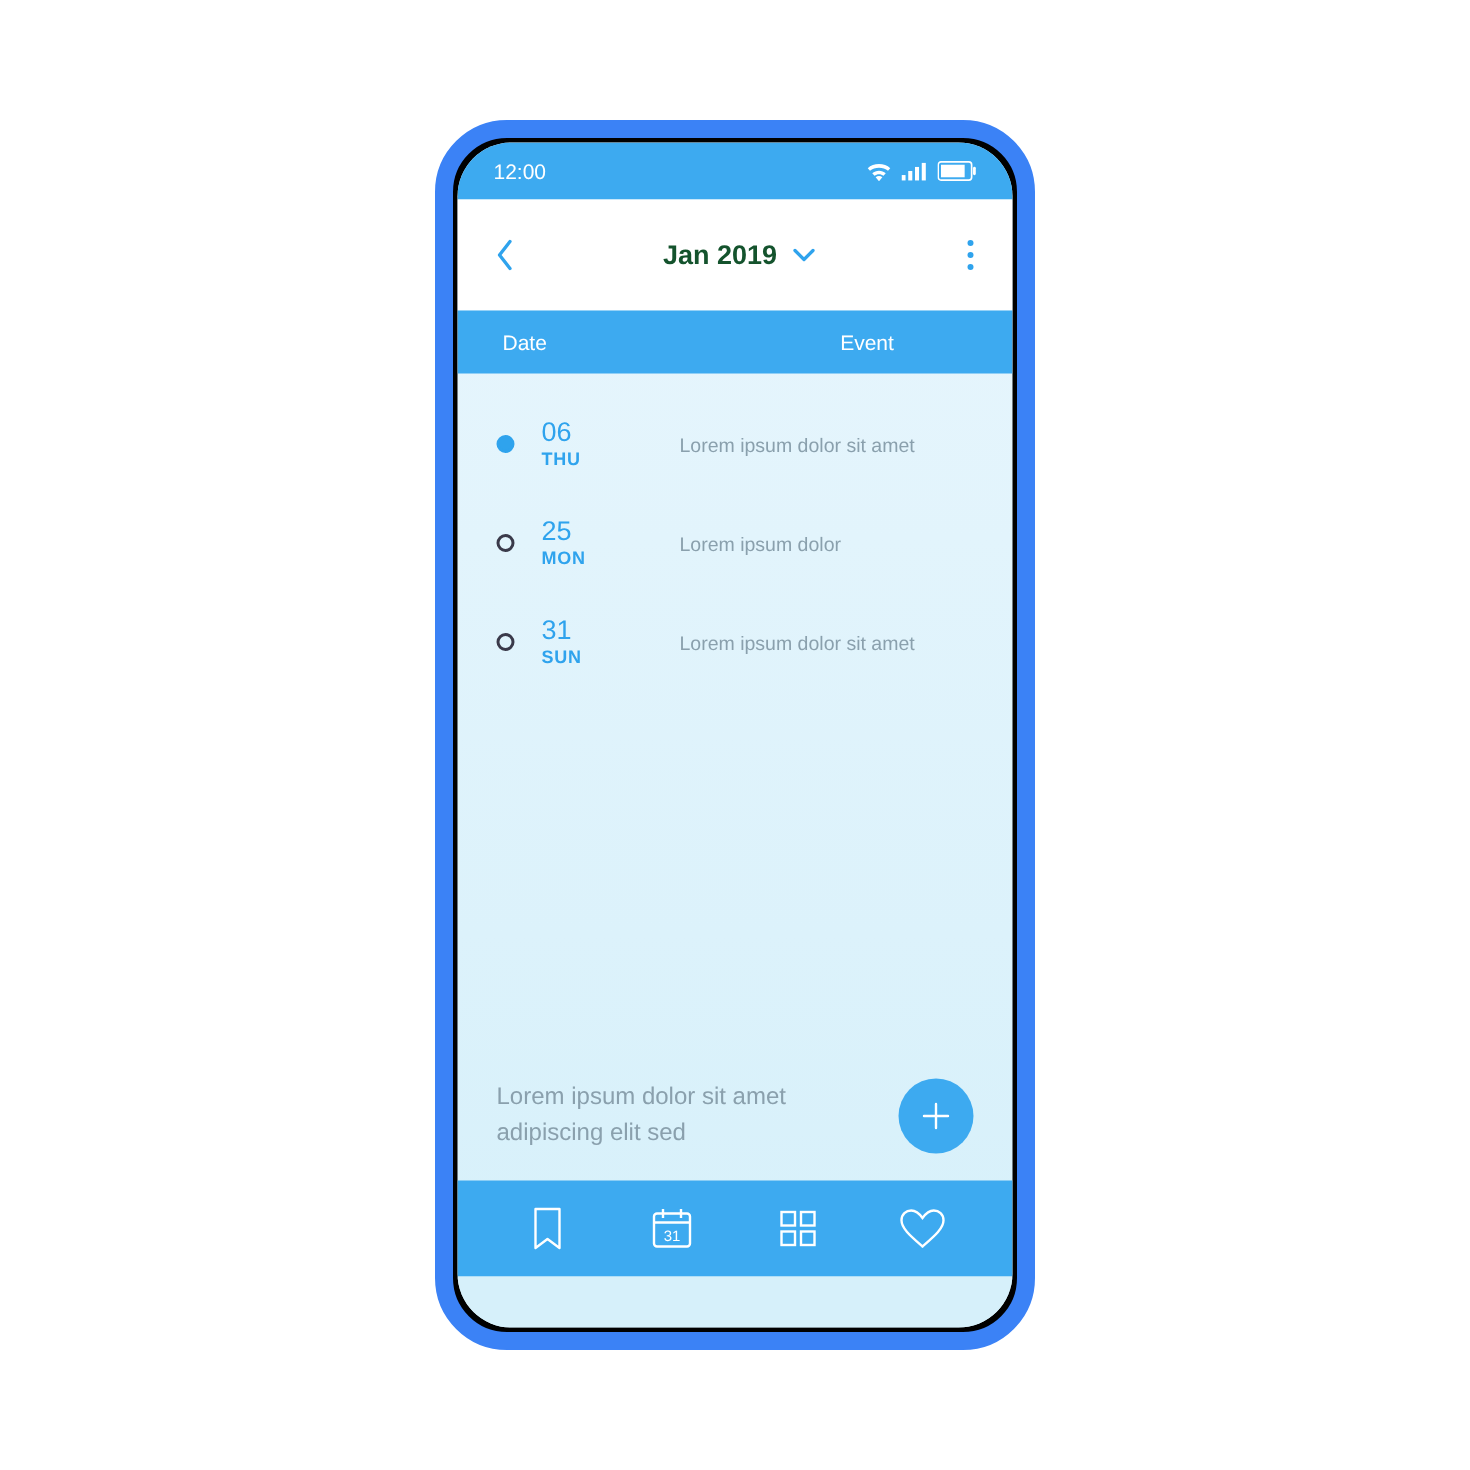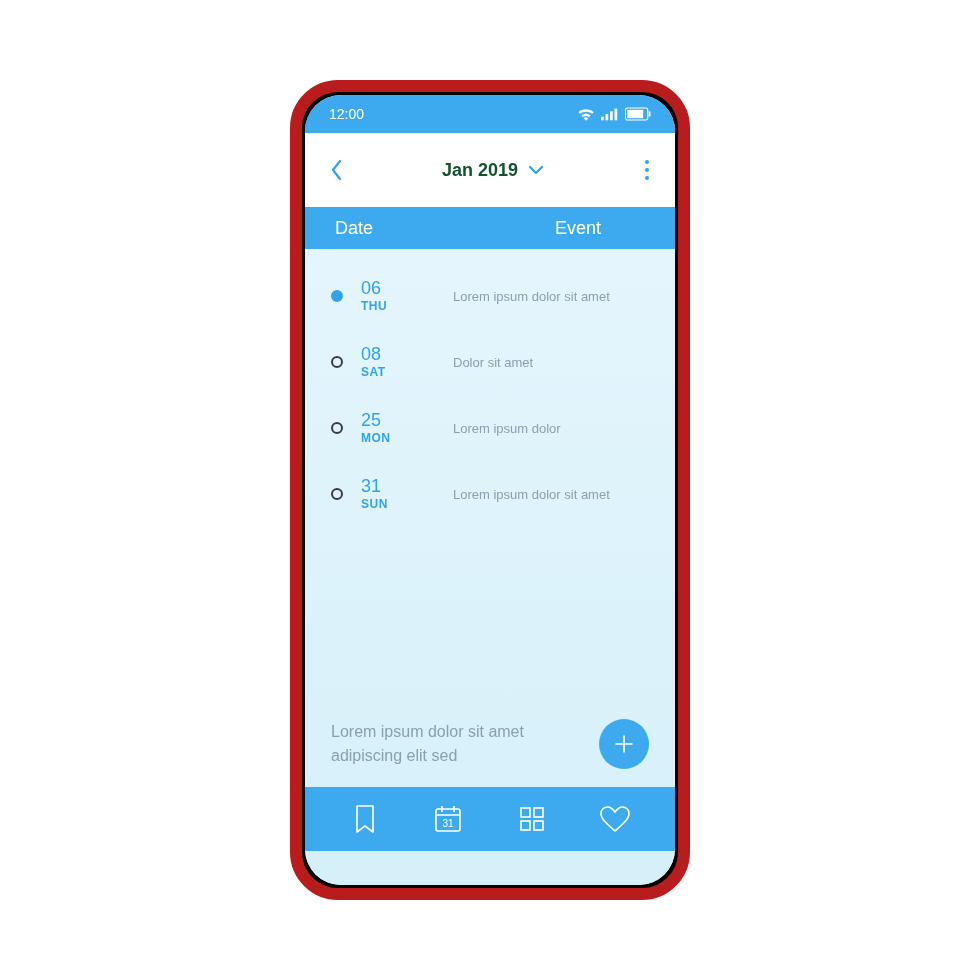--- a/index.html
+++ b/index.html
@@ -8,21 +8,21 @@
     height: 980px;
     background: #ffffff;
     font-family: -apple-system, BlinkMacSystemFont, "Segoe UI", Arial, sans-serif;
     display: flex;
     align-items: center;
     justify-content: center;
   }
   .phone {
     width: 400px;
     height: 820px;
-    border: 12px solid #b91c1c;
+    border: 12px solid #3b82f6;
     border-radius: 48px;
     position: relative;
     overflow: hidden;
     background: #000;
   }
   .phone-inner {
     position: absolute;
     inset: 3px;
     border-radius: 36px;
     overflow: hidden;
@@ -53,21 +53,21 @@
   .back-btn { width: 18px; height: 28px; display:flex; align-items:center; justify-content:center; cursor:pointer; }
   .title-wrap { display:flex; align-items:center; gap:10px; color:#14532d; font-weight:600; font-size:18px; cursor:pointer;}
   .dots { display:flex; flex-direction:column; gap:4px; cursor:pointer; padding:4px;}
   .dots span { width:4px; height:4px; background:#2fa3ed; border-radius:50%;}
   .col-header {
     height: 42px;
     background: #3daaf0;
     display:flex;
     align-items:center;
     color:#fff;
-    font-size:18px;
+    font-size:14px;
     padding: 0 30px;
     gap: 36px;
   }
   .col-date { width: 110px; }
   .col-event { flex:1; text-align:center; margin-left:30px;}
   .list { flex:1; padding: 14px 0 0 0; overflow:hidden;}
   .row {
     display:flex;
     align-items:center;
     padding: 16px 24px 16px 26px;
@@ -175,28 +175,20 @@
         <div class="marker filled"></div>
         <div class="date-block">
           <div class="date-num">06</div>
           <div class="date-day">THU</div>
         </div>
         <div class="event-text">Lorem ipsum dolor sit amet</div>
       </div>
       <div class="row">
         <div class="marker"></div>
         <div class="date-block">
-          <div class="date-num">08</div>
-          <div class="date-day">SAT</div>
-        </div>
-        <div class="event-text">Dolor sit amet</div>
-      </div>
-      <div class="row">
-        <div class="marker"></div>
-        <div class="date-block">
           <div class="date-num">25</div>
           <div class="date-day">MON</div>
         </div>
         <div class="event-text">Lorem ipsum dolor</div>
       </div>
       <div class="row">
         <div class="marker"></div>
         <div class="date-block">
           <div class="date-num">31</div>
           <div class="date-day">SUN</div>

